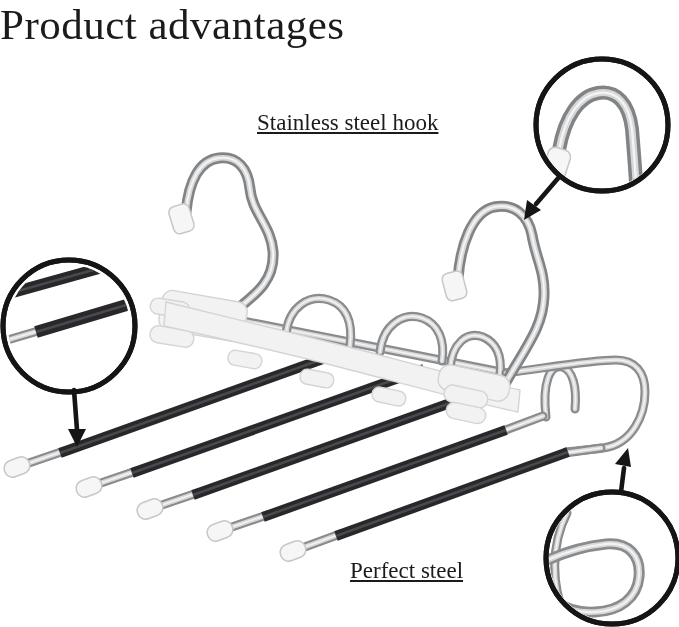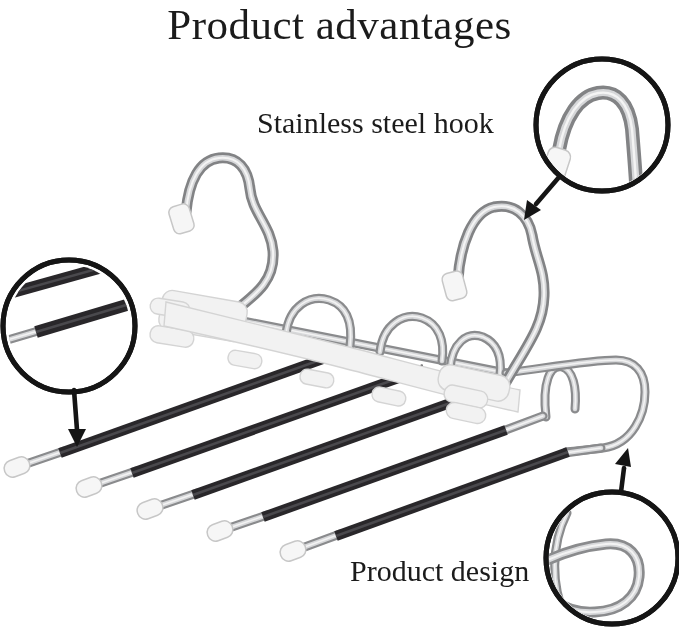--- a/index.html
+++ b/index.html
@@ -1,24 +1,24 @@
 <!DOCTYPE html>
 <html><head>
 <meta charset="utf-8">
 <style>
   html,body{margin:0;padding:0;background:#ffffff;}
   .canvas{
     position:relative;width:679px;height:627px;background:#ffffff;overflow:hidden;
     font-family:"Liberation Serif", serif;color:#1b1b1b;
   }
   .title{
-    position:absolute;left:0;right:0;top:1px;text-align:center;
+    position:absolute;left:0;right:0;top:1px;
     font-size:43px;line-height:48px;letter-spacing:0.5px;white-space:nowrap;
   }
-  .label{position:absolute;font-size:30px;line-height:34px;white-space:nowrap;}
+  .label{position:absolute;font-size:23px;line-height:34px;white-space:nowrap;text-decoration:underline;}
   .label-hook{left:257px;top:106px;}
   .label-nonslip{left:12px;top:211px;}
   .label-design{left:350px;top:554px;}
   svg{position:absolute;left:0;top:0;}
   
   .co{fill:none;stroke:#8a8b8d;stroke-width:9;stroke-linecap:round;}
   .ci{fill:none;stroke:#d7d8da;stroke-width:4.6;stroke-linecap:round;}
   .chh{fill:none;stroke:#f3f3f3;stroke-width:1.5;stroke-linecap:round;}
   
   .hko{fill:none;stroke:#828385;stroke-width:11;stroke-linecap:round;}
@@ -215,15 +215,15 @@
       <circle cx="612" cy="558" r="66" fill="none" stroke="#151515" stroke-width="5"></circle>
     </g>
     <g>
       <path class="arrowline" d="M 621,492 L 624,468"></path>
       <polygon class="arrowhead" points="628,448 631,467 615,464"></polygon>
     </g>
   </svg>
 
   <div class="title">Product advantages</div>
   <div class="label label-hook">Stainless steel hook</div>
-  <div class="label label-design">Product design</div>
+  <div class="label label-design">Perfect steel</div>
 
 </div>
 
 </body></html>

